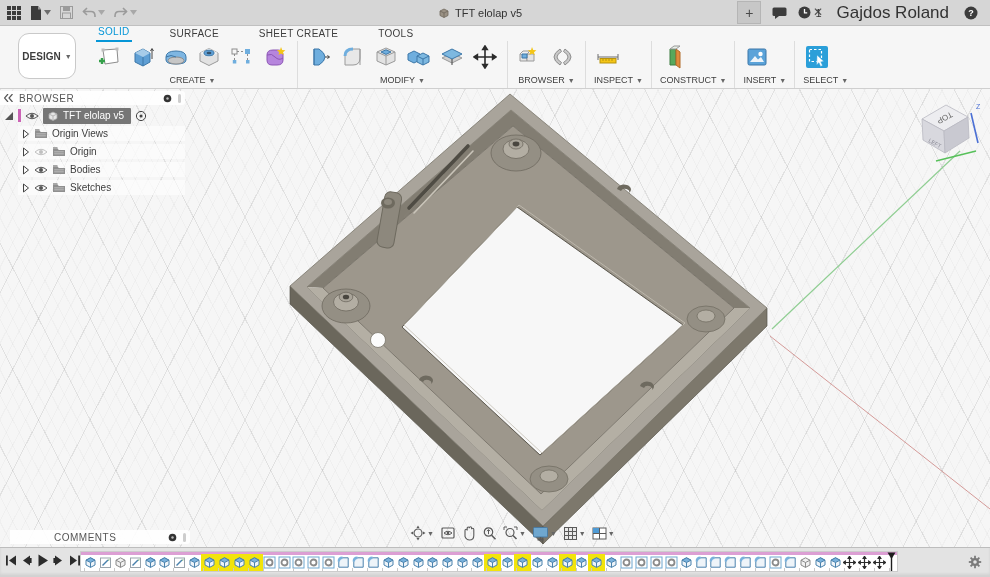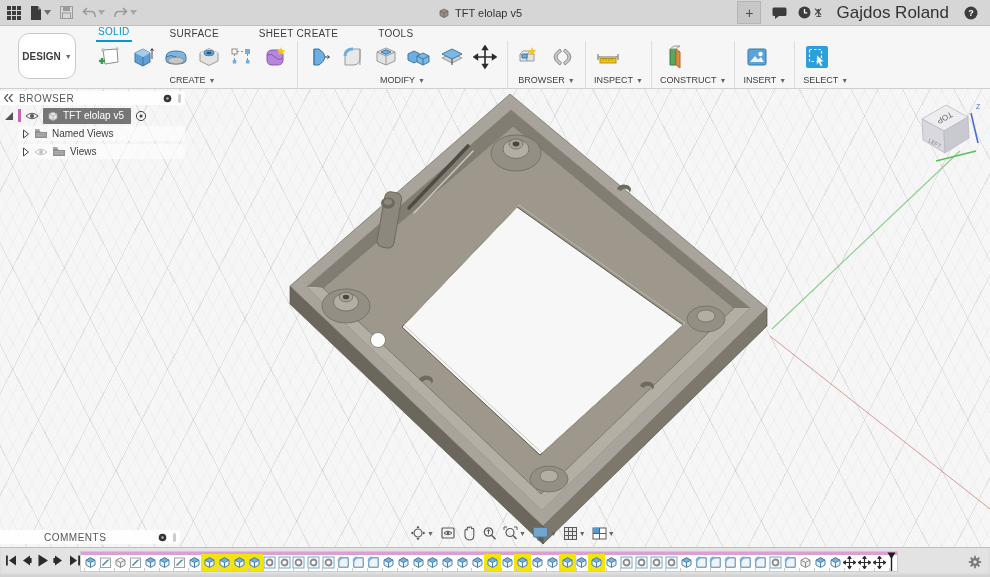--- a/index.html
+++ b/index.html
@@ -58,21 +58,21 @@
   .grip{width:3px;height:9px;background:#cdcdcd;border-radius:2px;}
   .brow{display:flex;align-items:center;gap:4px;height:15px;margin-top:3px;
         background:rgba(255,255,255,0.55);padding-left:4px;}
   .brow .lbl{white-space:nowrap;}
   .root-box{display:flex;align-items:center;gap:4px;background:#767676;color:#fff;
             padding:1px 7px 1px 4px;height:14px;border-radius:1px;}
   .pinkbar{width:3px;height:13px;background:var(--selection-magenta,#cb63b5);}
   .indent1{margin-left:18px;}
 
   
-  .comments{position:absolute;left:0;bottom:4px;width:180px;}
+  .comments{position:absolute;left:10px;bottom:4px;width:180px;}
 
   
   .navbar{position:absolute;left:410px;bottom:5px;height:20px;display:flex;align-items:center;gap:6px;}
   .nav-item{display:flex;align-items:center;gap:1px;}
 
   
   .viewcube{position:absolute;right:6px;top:4px;width:90px;height:78px;}
 
   
   .timelinebar{position:absolute;left:0;bottom:0;right:0;height:29px;background:#e3e3e3;
@@ -518,41 +518,73 @@
       <div class="brow indent1">
         <svg width="8" height="10" viewBox="0 0 8 10">
             <path d="M1.5 1 L6.5 5 L1.5 9 Z" fill="none" stroke="#444"></path>
           </svg>
         <svg width="14" height="11" viewBox="0 0 14 11">
             <path d="M1 2.5 L5.5 2.5 L6.8 4 L13 4 L13 10 L1 10 Z" fill="#8f8f8f"></path>
             <rect x="1" y="1" width="4.5" height="2" fill="#a8a8a8"></rect>
             <rect x="2.2" y="5.2" width="9.6" height="1.2" fill="#b5b5b5"></rect>
             <rect x="2.2" y="7.2" width="9.6" height="1.2" fill="#b5b5b5"></rect>
           </svg>
-        <span class="lbl">Named Views</span>
+        <span class="lbl">Origin Views</span>
       </div>
 
       <div class="brow indent1">
         <svg width="8" height="10" viewBox="0 0 8 10">
             <path d="M1.5 1 L6.5 5 L1.5 9 Z" fill="none" stroke="#444"></path>
           </svg>
         <svg width="14" height="10" viewBox="0 0 14 10">
             <path d="M1 5 Q7 -0.5 13 5 Q7 10.5 1 5 Z" fill="none" stroke="#c0c0c0"></path>
             <circle cx="7" cy="5" r="2" fill="#c0c0c0"></circle>
           </svg>
         <svg width="14" height="11" viewBox="0 0 14 11">
             <path d="M1 2.5 L5.5 2.5 L6.8 4 L13 4 L13 10 L1 10 Z" fill="#8f8f8f"></path>
             <rect x="1" y="1" width="4.5" height="2" fill="#a8a8a8"></rect>
             <rect x="2.2" y="5.2" width="9.6" height="1.2" fill="#b5b5b5"></rect>
             <rect x="2.2" y="7.2" width="9.6" height="1.2" fill="#b5b5b5"></rect>
           </svg>
-        <span class="lbl">Views</span>
-      </div>
-
-
+        <span class="lbl">Origin</span>
+      </div>
+
+      <div class="brow indent1">
+        <svg width="8" height="10" viewBox="0 0 8 10">
+            <path d="M1.5 1 L6.5 5 L1.5 9 Z" fill="none" stroke="#444"></path>
+          </svg>
+        <svg width="14" height="10" viewBox="0 0 14 10">
+            <path d="M1 5 Q7 -0.5 13 5 Q7 10.5 1 5 Z" fill="none" stroke="#555"></path>
+            <circle cx="7" cy="5" r="2" fill="#555"></circle>
+          </svg>
+        <svg width="14" height="11" viewBox="0 0 14 11">
+            <path d="M1 2.5 L5.5 2.5 L6.8 4 L13 4 L13 10 L1 10 Z" fill="#8f8f8f"></path>
+            <rect x="1" y="1" width="4.5" height="2" fill="#a8a8a8"></rect>
+            <rect x="2.2" y="5.2" width="9.6" height="1.2" fill="#b5b5b5"></rect>
+            <rect x="2.2" y="7.2" width="9.6" height="1.2" fill="#b5b5b5"></rect>
+          </svg>
+        <span class="lbl">Bodies</span>
+      </div>
+
+      <div class="brow indent1">
+        <svg width="8" height="10" viewBox="0 0 8 10">
+            <path d="M1.5 1 L6.5 5 L1.5 9 Z" fill="none" stroke="#444"></path>
+          </svg>
+        <svg width="14" height="10" viewBox="0 0 14 10">
+            <path d="M1 5 Q7 -0.5 13 5 Q7 10.5 1 5 Z" fill="none" stroke="#555"></path>
+            <circle cx="7" cy="5" r="2" fill="#555"></circle>
+          </svg>
+        <svg width="14" height="11" viewBox="0 0 14 11">
+            <path d="M1 2.5 L5.5 2.5 L6.8 4 L13 4 L13 10 L1 10 Z" fill="#8f8f8f"></path>
+            <rect x="1" y="1" width="4.5" height="2" fill="#a8a8a8"></rect>
+            <rect x="2.2" y="5.2" width="9.6" height="1.2" fill="#b5b5b5"></rect>
+            <rect x="2.2" y="7.2" width="9.6" height="1.2" fill="#b5b5b5"></rect>
+          </svg>
+        <span class="lbl">Sketches</span>
+      </div>
     </div>
 
     <div class="comments">
       <div class="panel-head">
         <span class="panel-title" style="padding-left:40px;">COMMENTS</span>
         <span>
           <svg width="9" height="9" viewBox="0 0 9 9">
               <circle cx="4.5" cy="4.5" r="3.8" fill="#333"></circle>
               <circle cx="4.5" cy="4.5" r="1.2" fill="#bbb"></circle>
             </svg>

